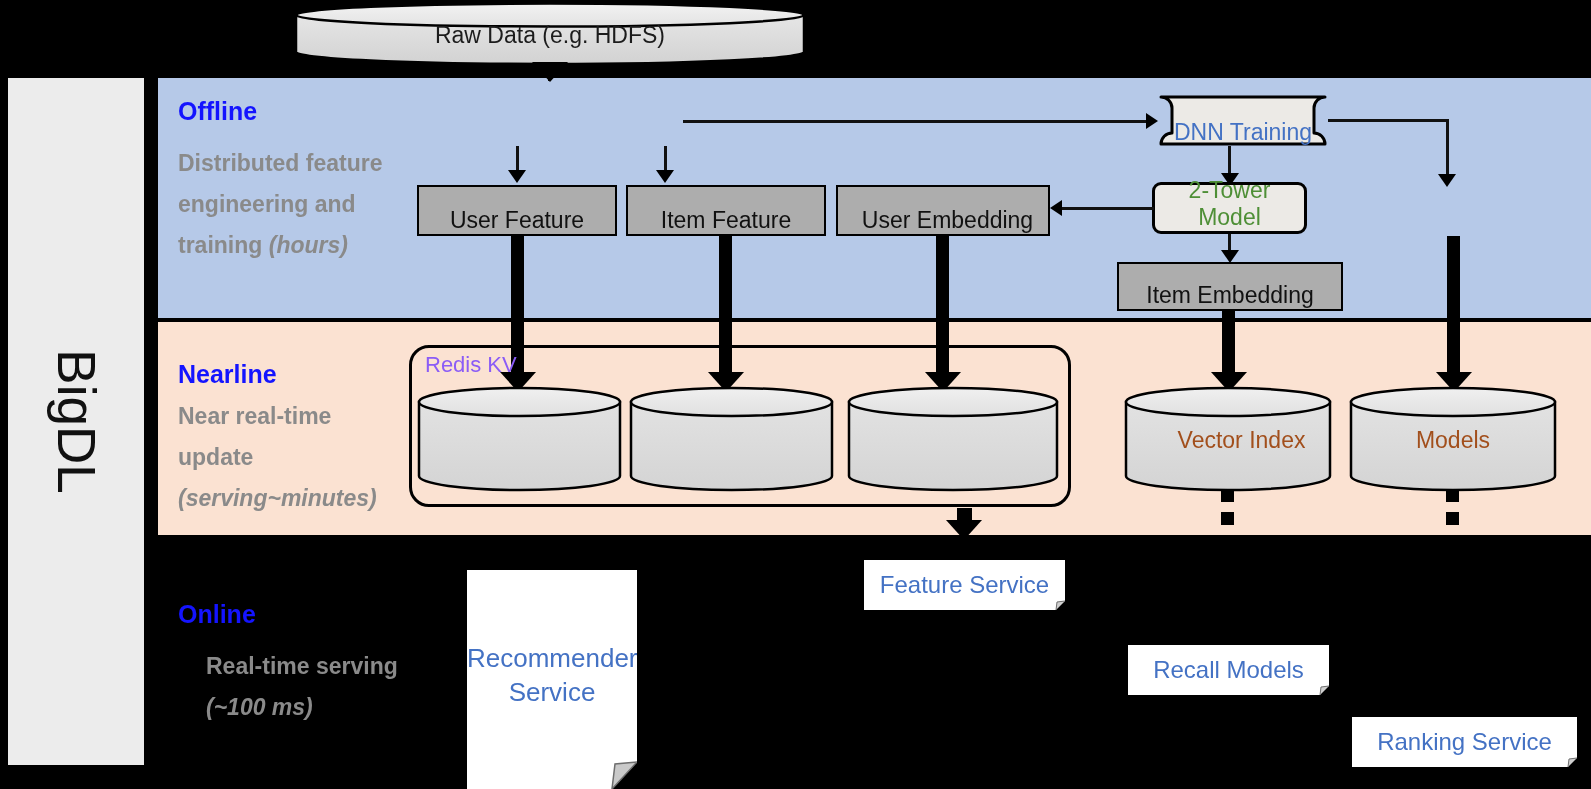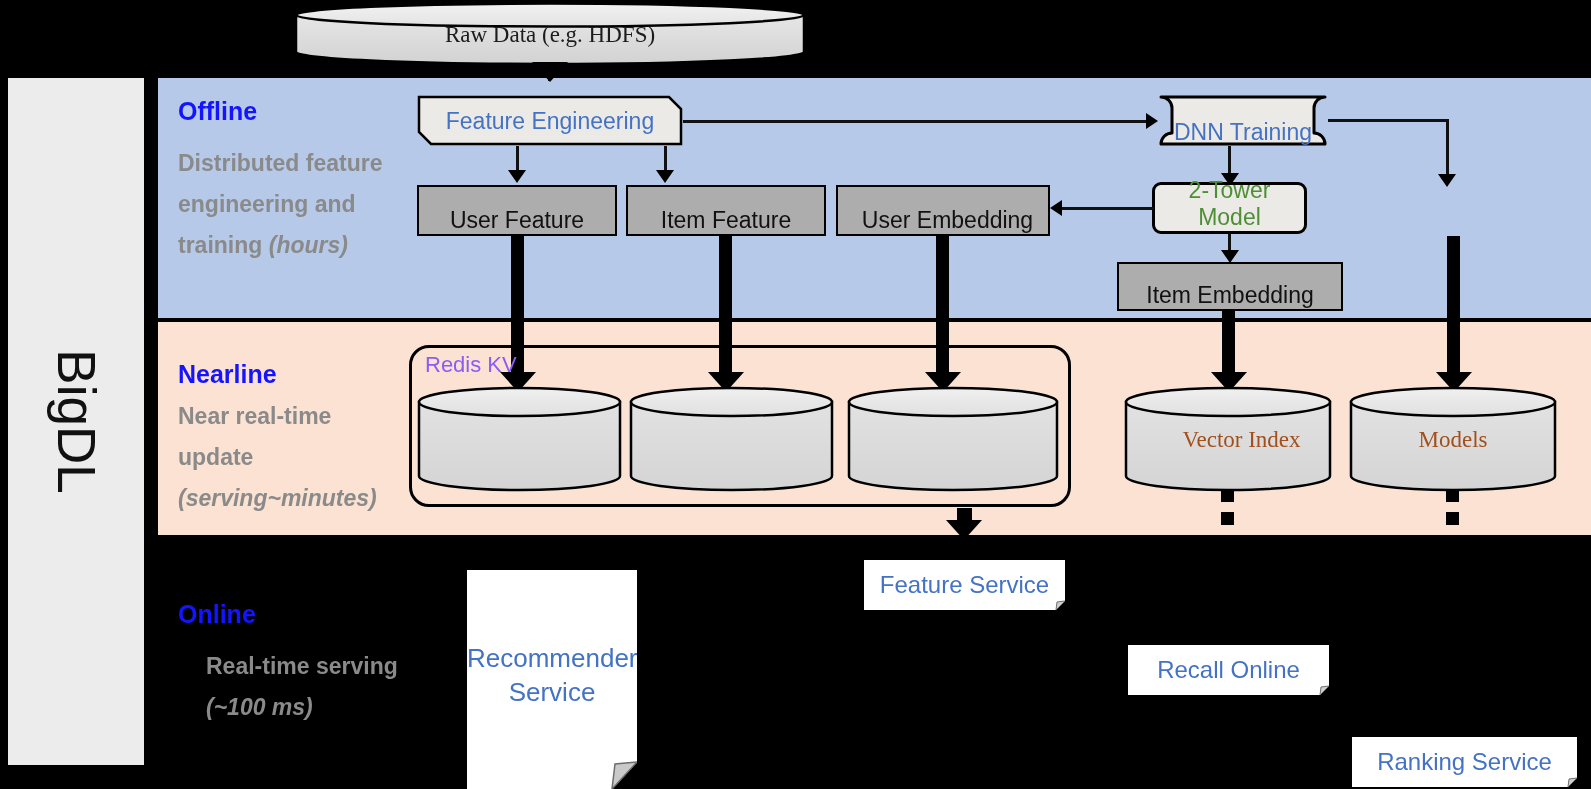--- a/index.html
+++ b/index.html
@@ -44,21 +44,21 @@
   .flange .lbl{position:relative;z-index:2;}
 
   
   .angled{position:absolute;}
   .angled .lbl{position:absolute;left:0;right:0;top:50%;transform:translateY(-50%);
       text-align:center;z-index:2;font-size:23px;}
 
   .round-box{border-radius:9px;}
 
   
-  .cyl{position:absolute;font-family:Liberation Serif, serif;}
+  .cyl{position:absolute;}
   .cyl .lbl{position:absolute;left:0;right:0;top:50%;transform:translateY(-50%);
       text-align:center;z-index:3;font-size:23px;color:#a24f1c;}
 
   
   #redis-container{position:absolute;left:409px;top:345px;width:662px;height:162px;
       border:3px solid #000;border-radius:20px;box-sizing:border-box;background:transparent;}
   #redis-label{position:absolute;left:425px;top:352px;color:#8b5cf6;font-size:22px;z-index:4;}
 
   
   .thinline{position:absolute;background:#111;}
@@ -115,26 +115,20 @@
       </defs>
       <path d="M2,13 L2,50 A254,12 0 0 0 510,50 L510,13 Z" fill="url(#gdBody)" stroke="#000" stroke-width="2.5"></path>
       <ellipse cx="256" cy="13" rx="254" ry="11.5" fill="url(#gdTop)" stroke="#000" stroke-width="2.5"></ellipse>
     </svg>
     <span class="lbl" style="color:#1c1c1c;top:50%;">Raw Data (e.g. HDFS)</span>
   </div>
 
   <div class="thinline" style="left:548px;top:64px;width:3px;height:17px;"></div>
   <div class="arrowhead-down-big" style="left:532px;top:62px;"></div>
 
-  <div class="angled" style="left:417px;top:95px;width:266px;height:51px;">
-    <svg width="266" height="51" viewBox="0 0 266 51">
-      <path d="M2,2 L252,2 L264,14 L264,49 L14,49 L2,37 Z" fill="#eceae6" stroke="#000" stroke-width="2.5" stroke-linejoin="miter"></path>
-    </svg>
-    <span class="lbl blue-txt">Feature Engineering</span>
-  </div>
 
   <div class="thinline" style="left:683px;top:120px;width:465px;height:2.5px;"></div>
   <div class="arrowhead-right" style="left:1146px;top:113px;"></div>
 
   <div class="node flange" style="left:1158px;top:95px;width:170px;height:51px;">
     <svg class="flange-bg" width="170" height="51" viewBox="0 0 170 51">
       <path d="M3,49 A11,11 0 0 1 14,38 L14,13 A11,11 0 0 0 3,2
                L167,2 A11,11 0 0 0 156,13 L156,38 A11,11 0 0 1 167,49 Z" fill="#eceae6" stroke="#000" stroke-width="3" stroke-linejoin="round"></path>
     </svg>
     <span class="lbl blue-txt" style="font-size:23px;">DNN Training</span>
@@ -266,24 +260,24 @@
       <path d="M201,41 L192,50 L193,42 Z" fill="#d0d0d0" stroke="#6e6e6e" stroke-width="1"></path>
     </svg>
     <span class="lbl">Feature Service</span>
   </div>
 
   <div class="doc" style="left:1128px;top:645px;width:201px;height:50px;">
     <svg width="201" height="50" viewBox="0 0 201 50">
       <path d="M0,0 L201,0 L201,41 L192,50 L0,50 Z" fill="#ffffff"></path>
       <path d="M201,41 L192,50 L193,42 Z" fill="#d0d0d0" stroke="#6e6e6e" stroke-width="1"></path>
     </svg>
-    <span class="lbl">Recall Online</span>
-  </div>
-
-  <div class="doc" style="left:1352px;top:717px;width:225px;height:50px;margin-top:20px;">
+    <span class="lbl">Recall Models</span>
+  </div>
+
+  <div class="doc" style="left:1352px;top:717px;width:225px;height:50px;">
     <svg width="225" height="50" viewBox="0 0 225 50">
       <path d="M0,0 L225,0 L225,41 L216,50 L0,50 Z" fill="#ffffff"></path>
       <path d="M225,41 L216,50 L217,42 Z" fill="#d0d0d0" stroke="#6e6e6e" stroke-width="1"></path>
     </svg>
     <span class="lbl">Ranking Service</span>
   </div>
 
 </div>
 
 </body></html>

